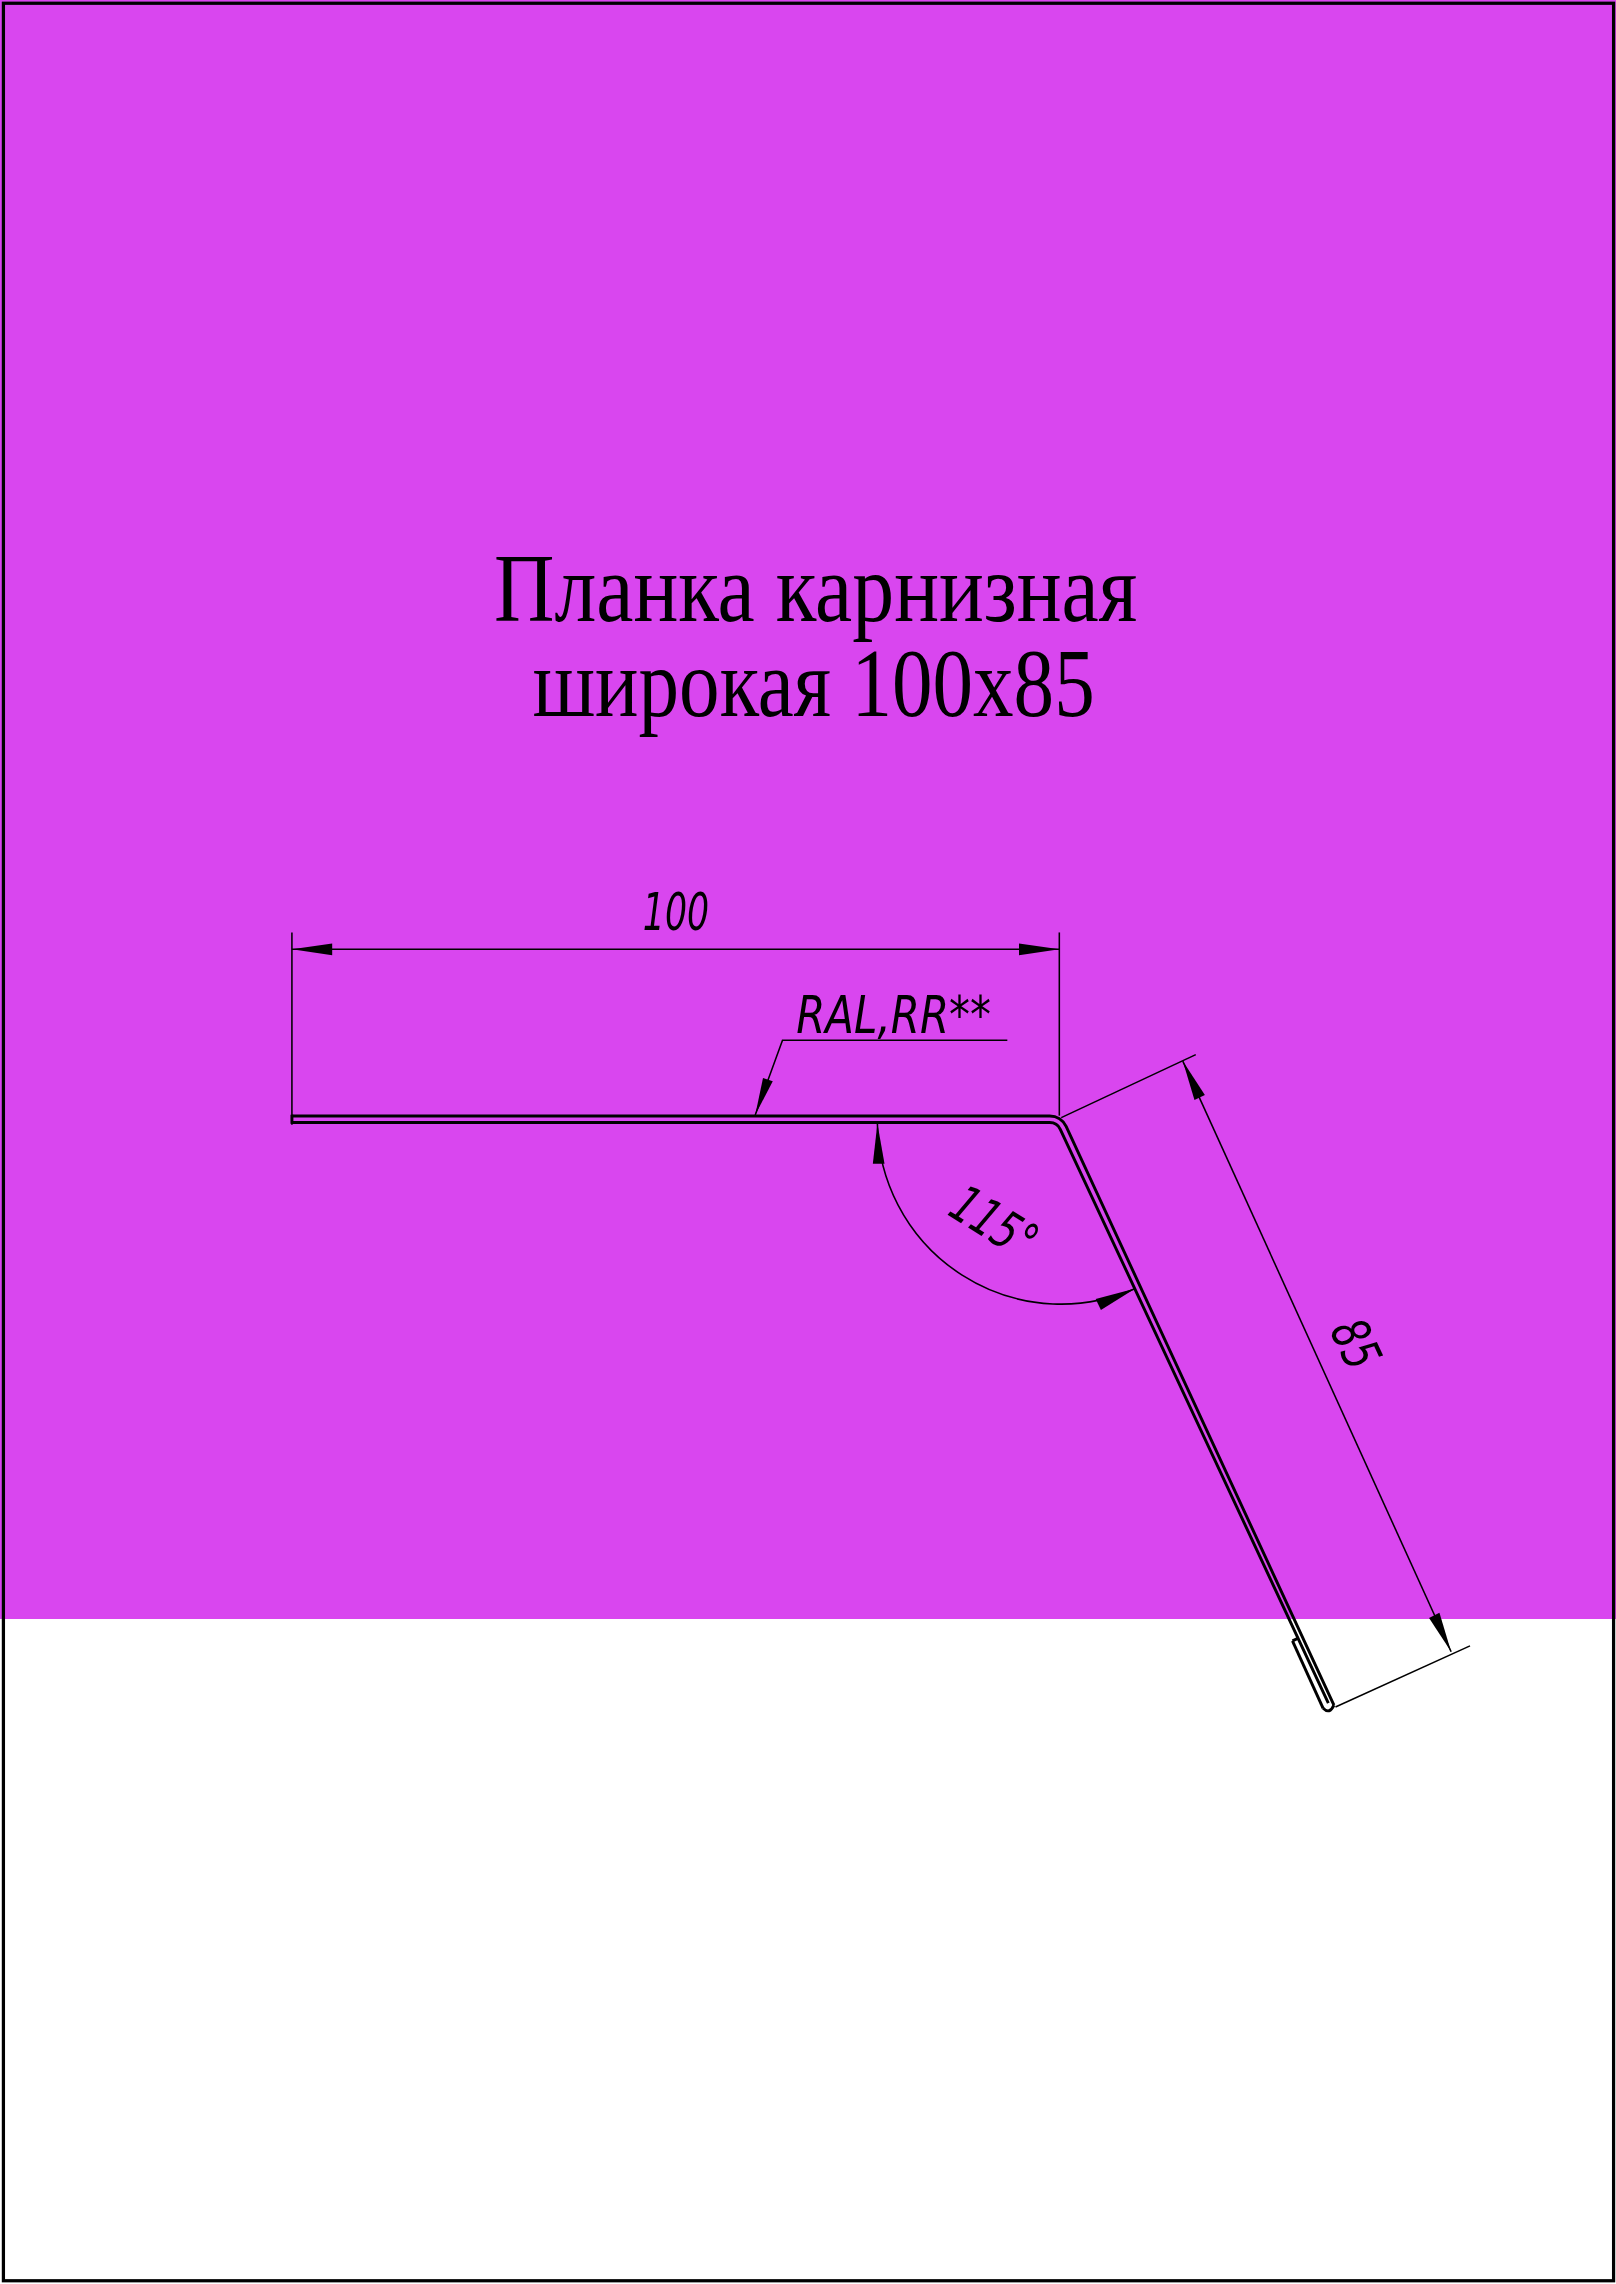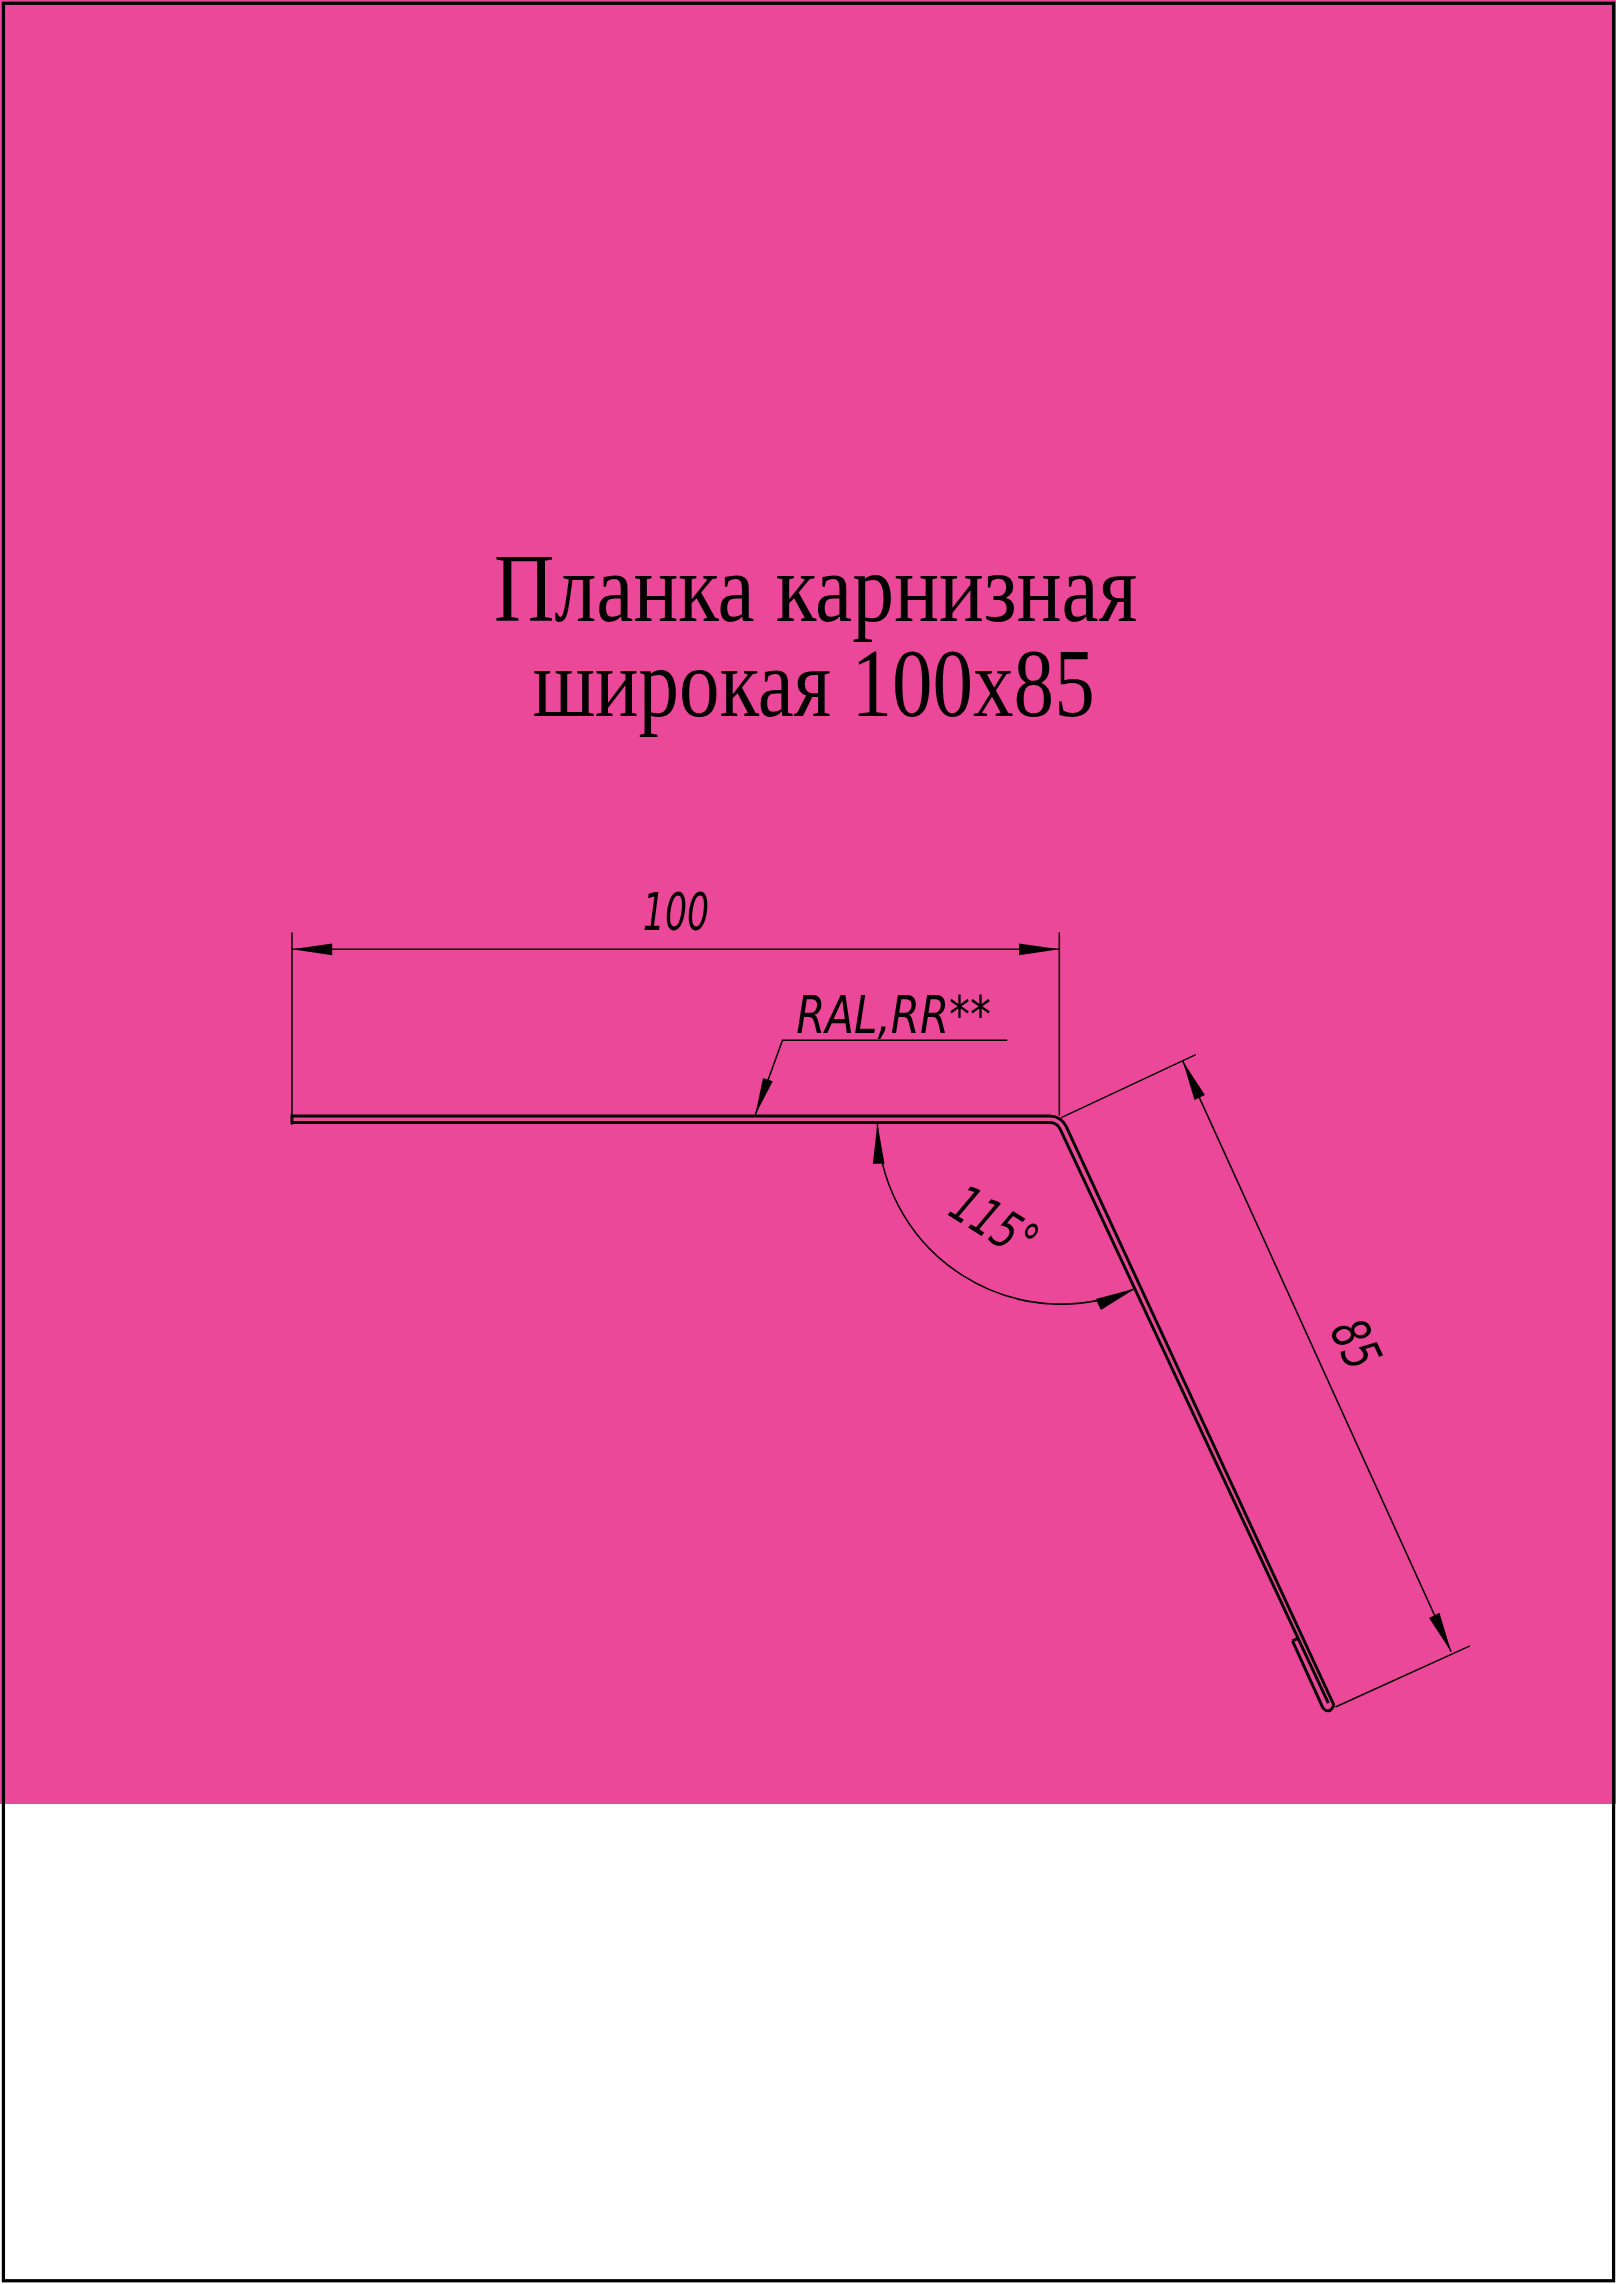--- a/index.html
+++ b/index.html
@@ -5,22 +5,22 @@
   html, body {
     margin: 0;
     padding: 0;
     background: #ffffff;
     width: 1617px;
     height: 2284px;
   }
   #sheet {
     position: relative;
     width: 1617px;
-    height: 1804px;
-    background: #ec4899;
+    height: 1619px;
+    background: #d946ef;
     text-decoration: underline;
   }
   svg { display: block; }
   .object-line   { stroke: #000000; stroke-width: 4.5; fill: none; stroke-linecap: butt; }
   .thin-line     { stroke: #000000; stroke-width: 2.4; fill: none; stroke-linecap: butt; }
   .arrow         { fill: #000000; stroke: none; }
   .dim-text {
     font-family: "DejaVu Sans", sans-serif;
     font-style: italic;
     fill: #000000;

